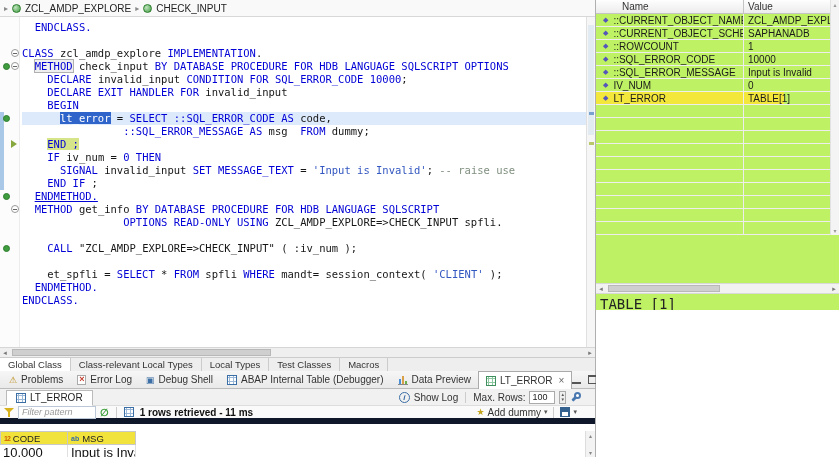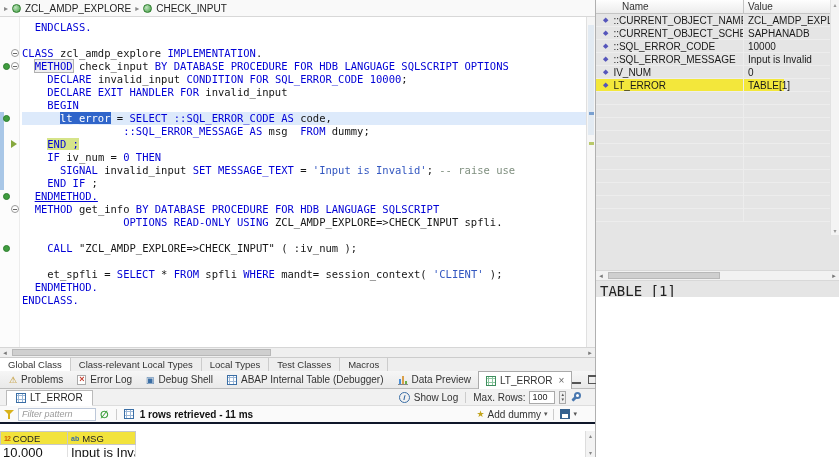--- a/index.html
+++ b/index.html
@@ -68,21 +68,21 @@
   .subtab{height:16px;display:inline-flex;align-items:center;gap:4px;background:#fff;border:1px solid #bbb;border-bottom-color:#fff;margin:1px 0 0 6px;padding:0 9px;font-size:10px;color:#222}
   .sub-right{margin-left:auto;display:flex;align-items:center;gap:4px;padding-right:14px;font-size:10px;color:#333}
   .info-icon{width:11px;height:11px;border-radius:50%;border:1px solid #3a6ea5;color:#3a6ea5;font-size:8px;line-height:9px;text-align:center;font-weight:bold;font-style:italic;display:inline-block}
   .vsep{width:1px;height:11px;background:#ccc;display:inline-block;margin:0 3px}
   .mr-input{width:26px;height:13px;border:1px solid #aaa;font-size:9px;padding:0 2px;color:#222}
   .spin{display:inline-flex;flex-direction:column;font-size:5px;line-height:5px;color:#555;border:1px solid #aaa;background:#eee;padding:0 1px;height:13px;justify-content:center}
   .wrench{width:11px;height:11px;position:relative;display:inline-block}
   .wrench::before{content:"";position:absolute;width:9px;height:3px;background:#4a78b0;transform:rotate(-45deg);top:4px;left:1px;border-radius:1px}
   .wrench::after{content:"";position:absolute;width:3px;height:3px;border:2px solid #4a78b0;border-radius:50%;top:0;right:0;background:#fff}
 
-  .frow{height:18px;display:flex;align-items:center;gap:4px;padding:0 4px;background:#fafafa;border-bottom:2px solid #0f172a}
+  .frow{height:18px;display:flex;align-items:center;gap:4px;padding:0 4px;background:#fafafa;border-bottom:6px solid #0f172a}
   .funnel{position:relative;width:10px;height:11px;display:inline-block}
   .funnel::before{content:"";position:absolute;top:1px;left:0;width:0;height:0;border-left:5px solid transparent;border-right:5px solid transparent;border-top:5px solid #d8b21c}
   .funnel::after{content:"";position:absolute;top:5px;left:4px;width:2px;height:5px;background:#d8b21c}
   .f-input{width:78px;height:13px;font-size:9px;border:1px solid #bcc7d8;color:#666;padding:0 3px;background:#fff}
   .f-input::placeholder{color:#999;font-style:italic}
   .noslash{color:#3a9e3a;font-size:10px;font-weight:bold}
   .status{font-weight:bold;font-size:10px;color:#111;margin-left:2px}
   .f-right{margin-left:auto;display:flex;align-items:center;gap:3px;padding-right:14px;font-size:10px;color:#333}
   .star{color:#c2a41c;font-size:9px}
   .dd{color:#555;font-size:7px}
@@ -98,21 +98,21 @@
   .rh.fill,.rc.fill{border:none;background:#fff;flex:1}
   .c1{width:68px}.c2{width:68px}
   .rrow{display:flex;height:11px;align-items:flex-start;font-size:13px;color:#111}
   .rc{display:flex;align-items:center;padding:0 3px;border-right:1px solid #e0e0e0;border-bottom:1px solid #e6e6e6;white-space:nowrap;overflow:hidden}
   .colicon{font-size:7px;font-weight:bold}
   .colicon.num{color:#d06000;letter-spacing:-1px}
   .colicon.ab{color:#3a6ea5}
   .rvscroll{position:absolute;top:0;right:0;bottom:0;width:10px;background:#f3f3f3;border-left:1px solid #ddd;display:flex;flex-direction:column;justify-content:space-between;align-items:center;font-size:6px;color:#888;padding:1px 0}
 
   
-  .right{width:243px;display:flex;flex-direction:column;background:#e5e5e5}
+  .right{width:243px;display:flex;flex-direction:column;background:#bef264}
   .vars{position:relative;flex:1;display:flex;flex-direction:column}
   .vhead{display:flex;height:14px;background:linear-gradient(#fefefe,#ececec);border-bottom:1px solid #c4c4c4;font-size:10px;color:#333;align-items:center}
   .vh-name{width:148px;padding-left:26px;border-right:1px solid #c4c4c4;height:100%;display:flex;align-items:center}
   .vh-value{flex:1;padding-left:4px}
   .vrow{display:flex;height:13px;align-items:stretch;font-size:10px;border-bottom:1px solid #ededed;color:#1a1a1a}
   .vrow.hl{background:linear-gradient(90deg,#f3e73b 0,#f3e73b 188px,transparent 188px)}
   .vname{width:148px;display:flex;align-items:center;padding-left:7px;border-right:1px solid #ededed;overflow:hidden;white-space:nowrap}
   .vval{flex:1;display:flex;align-items:center;padding-left:4px;overflow:hidden;white-space:nowrap}
   .diamond{color:#5555bb;font-size:7px;margin-right:5px}
   .vgap{height:48px}
@@ -287,20 +287,27 @@
           <div class="vrow">
             <div class="vname">
               <span class="diamond">◆</span>
               <span>::CURRENT_OBJECT_SCHEMA</span>
             </div>
             <div class="vval">SAPHANADB</div>
           </div>
           <div class="vrow">
             <div class="vname">
               <span class="diamond">◆</span>
+              <span>::ROWCOUNT</span>
+            </div>
+            <div class="vval">1</div>
+          </div>
+          <div class="vrow">
+            <div class="vname">
+              <span class="diamond">◆</span>
               <span>::SQL_ERROR_CODE</span>
             </div>
             <div class="vval">10000</div>
           </div>
           <div class="vrow">
             <div class="vname">
               <span class="diamond">◆</span>
               <span>::SQL_ERROR_MESSAGE</span>
             </div>
             <div class="vval">Input is Invalid</div>

